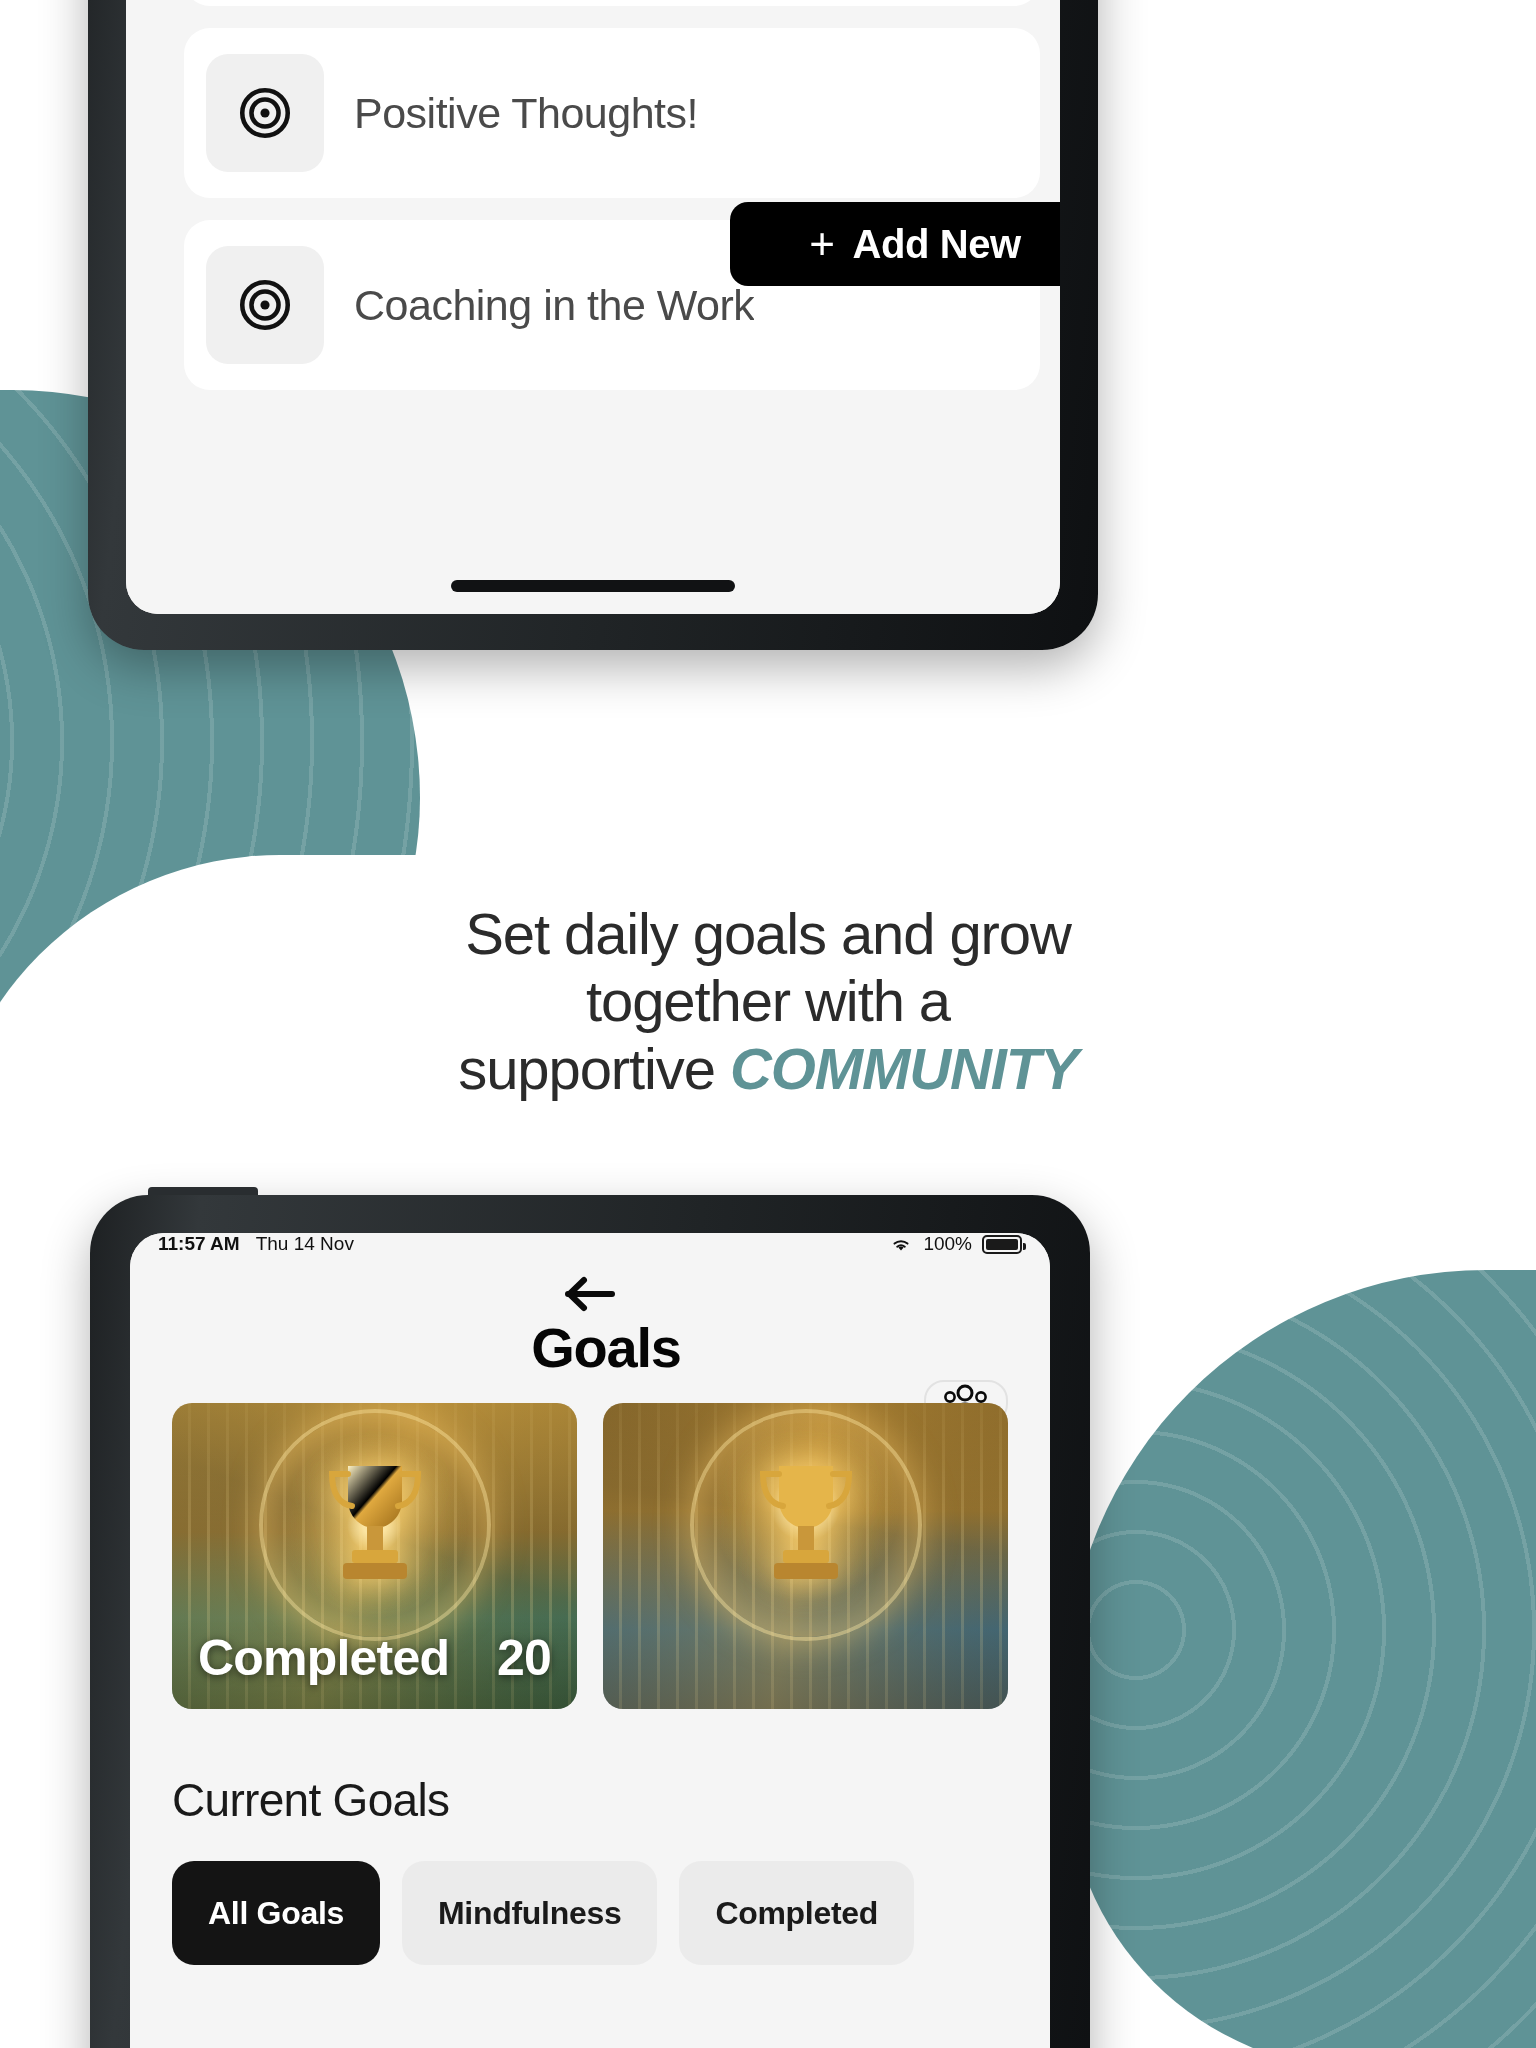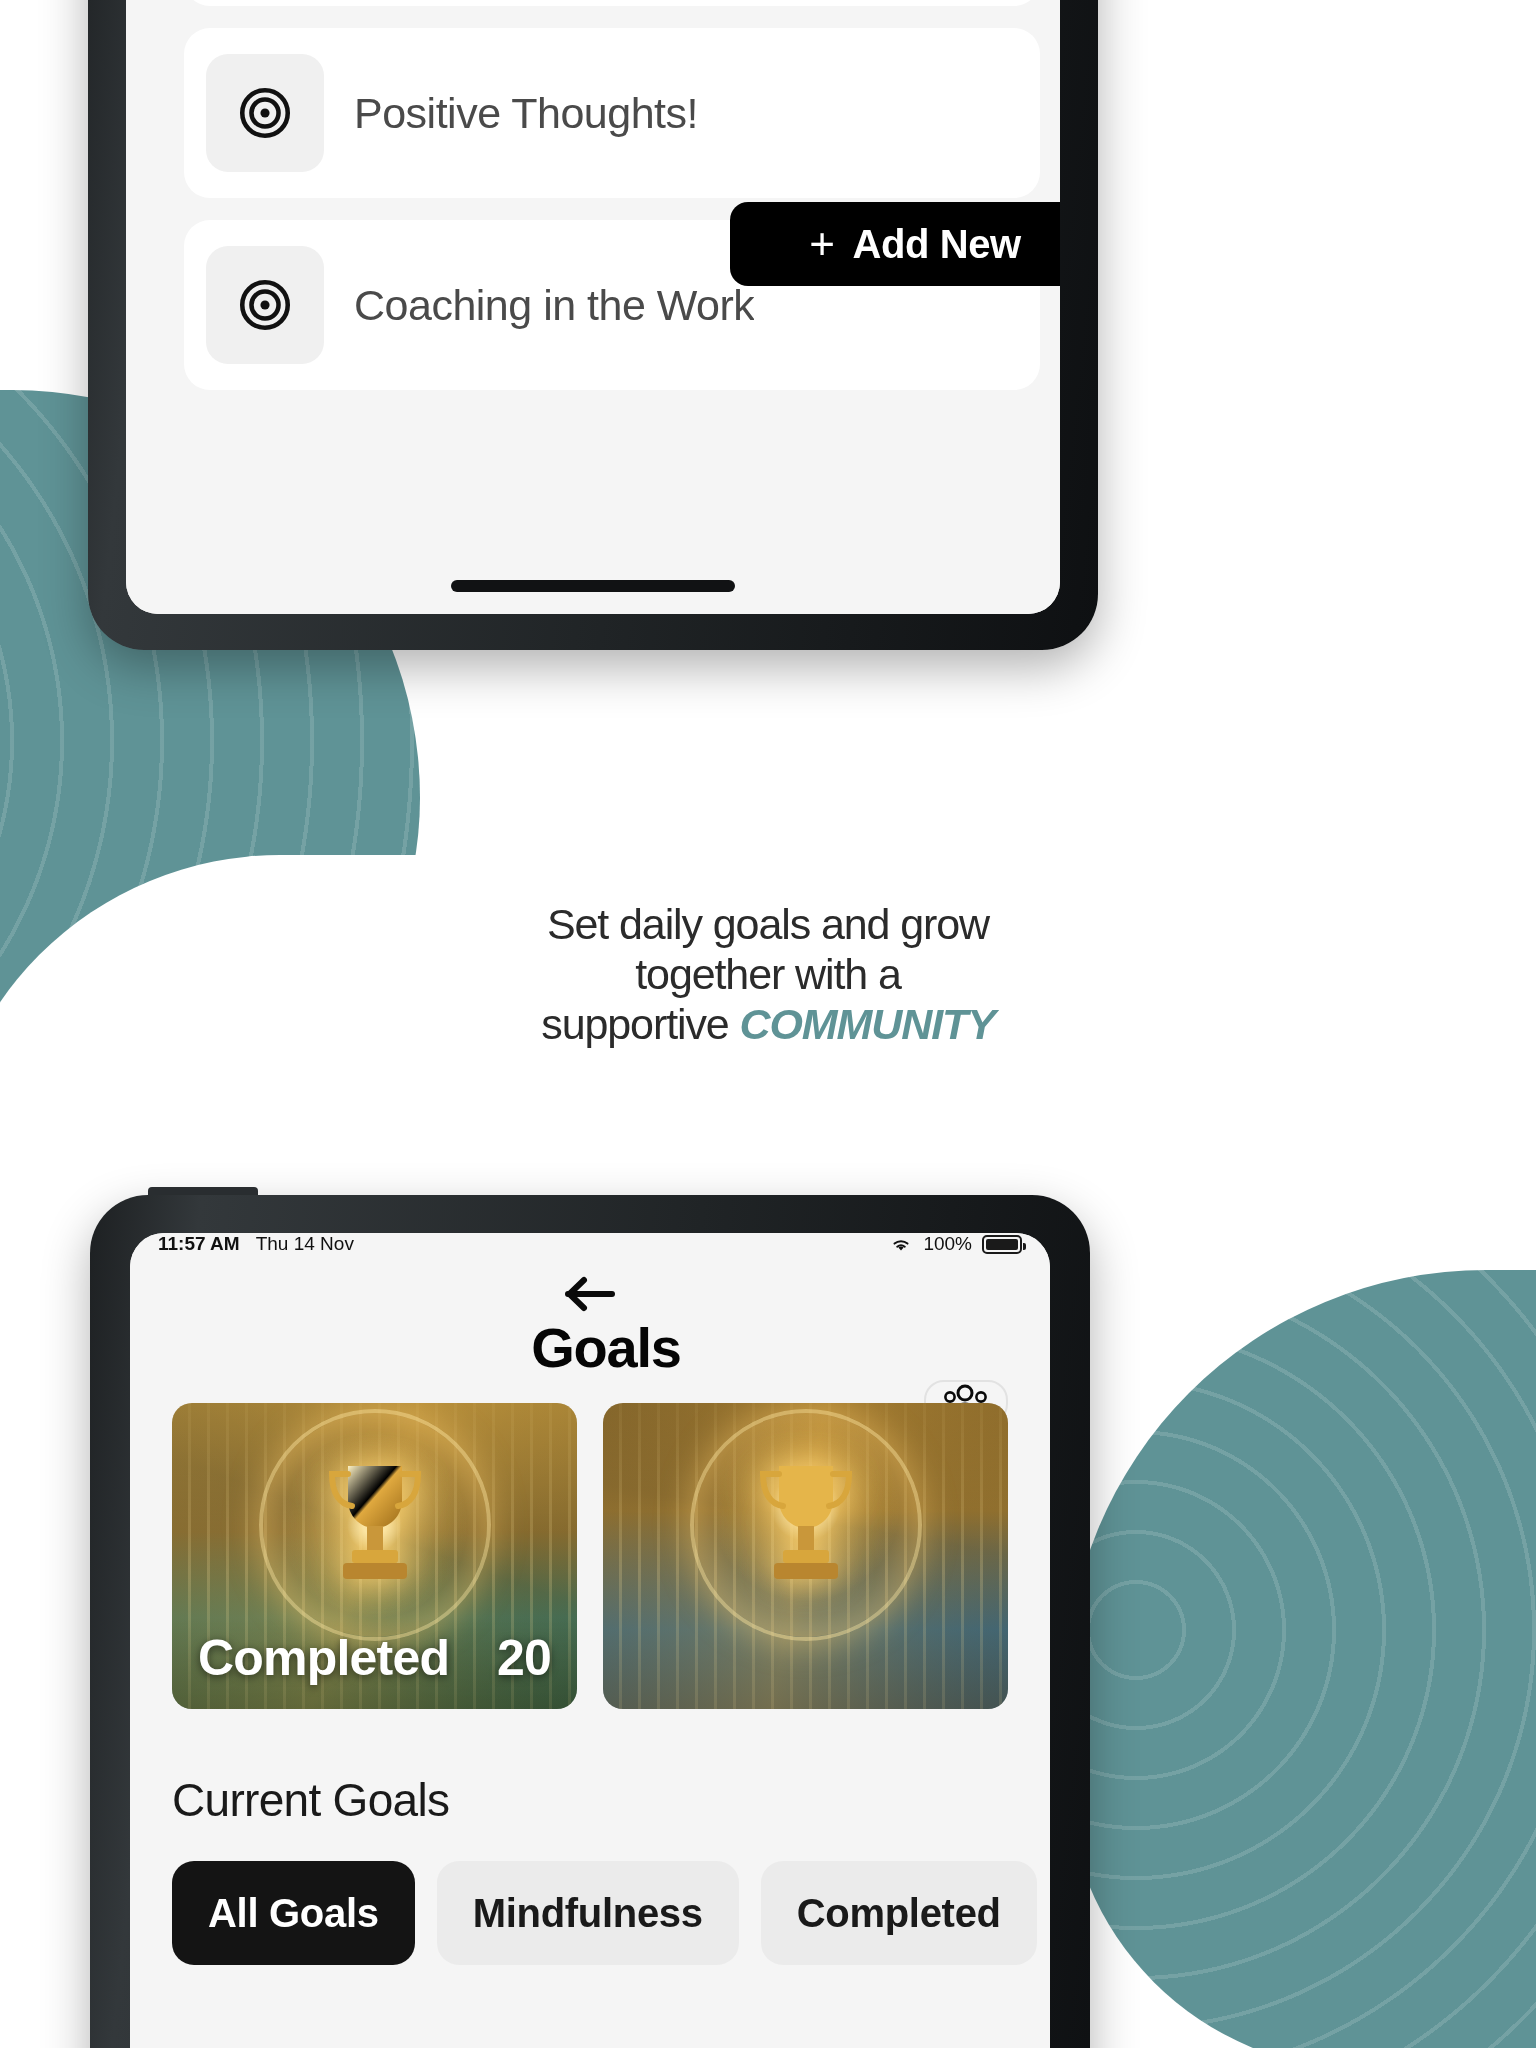--- a/index.html
+++ b/index.html
@@ -49,21 +49,21 @@
 
   
   #tablet-top { left:88px; top:-300px; width:1010px; height:950px; }
   #tablet-top .frame { border-radius:56px; }
   #tablet-top .screen { left:38px; top:36px; right:38px; bottom:36px; border-radius:32px; }
 
   .t1-body { position:absolute; inset:0; background:#f5f5f5; }
   .chip {
     height:104px; border-radius:22px; padding:0 36px;
     display:flex; align-items:center; justify-content:center;
-    font-size:40px; font-weight:700; letter-spacing:-.3px;
+    font-size:32px; font-weight:700; letter-spacing:-.3px;
     color:#1a1a1a; background:#ebebeb; white-space:nowrap;
   }
   .chip.active { background:#141414; color:#ffffff; }
 
   .goal-list { position:absolute; left:58px; right:20px; top:100px; }
   .goal-card {
     background:#ffffff; border-radius:26px; height:170px;
     display:flex; align-items:center; padding-left:22px;
     margin-bottom:22px; position:relative;
   }
@@ -86,21 +86,21 @@
   .add-plus { font-size:44px; font-weight:400; line-height:1; }
 
   .home-indicator {
     position:absolute; left:50%; transform:translateX(-50%);
     width:284px; height:12px; background:#111214; border-radius:8px;
   }
 
   
   .headline {
     position:absolute; left:0; right:0; top:900px; z-index:6;
-    text-align:center; font-size:43px; line-height:1.16;
+    text-align:center; font-size:58px; line-height:1.16;
     color:#2b2b2b; letter-spacing:-1.1px; font-weight:400;
   }
   .headline .accent {
     color:#5f9396; font-style:italic; font-weight:700;
   }
 
   
   #tablet-bot { left:90px; top:1195px; width:1000px; height:1100px; }
   #tablet-bot .frame { border-radius:58px; }
   #tablet-bot .screen { left:40px; top:38px; right:40px; bottom:40px; border-radius:34px; }

